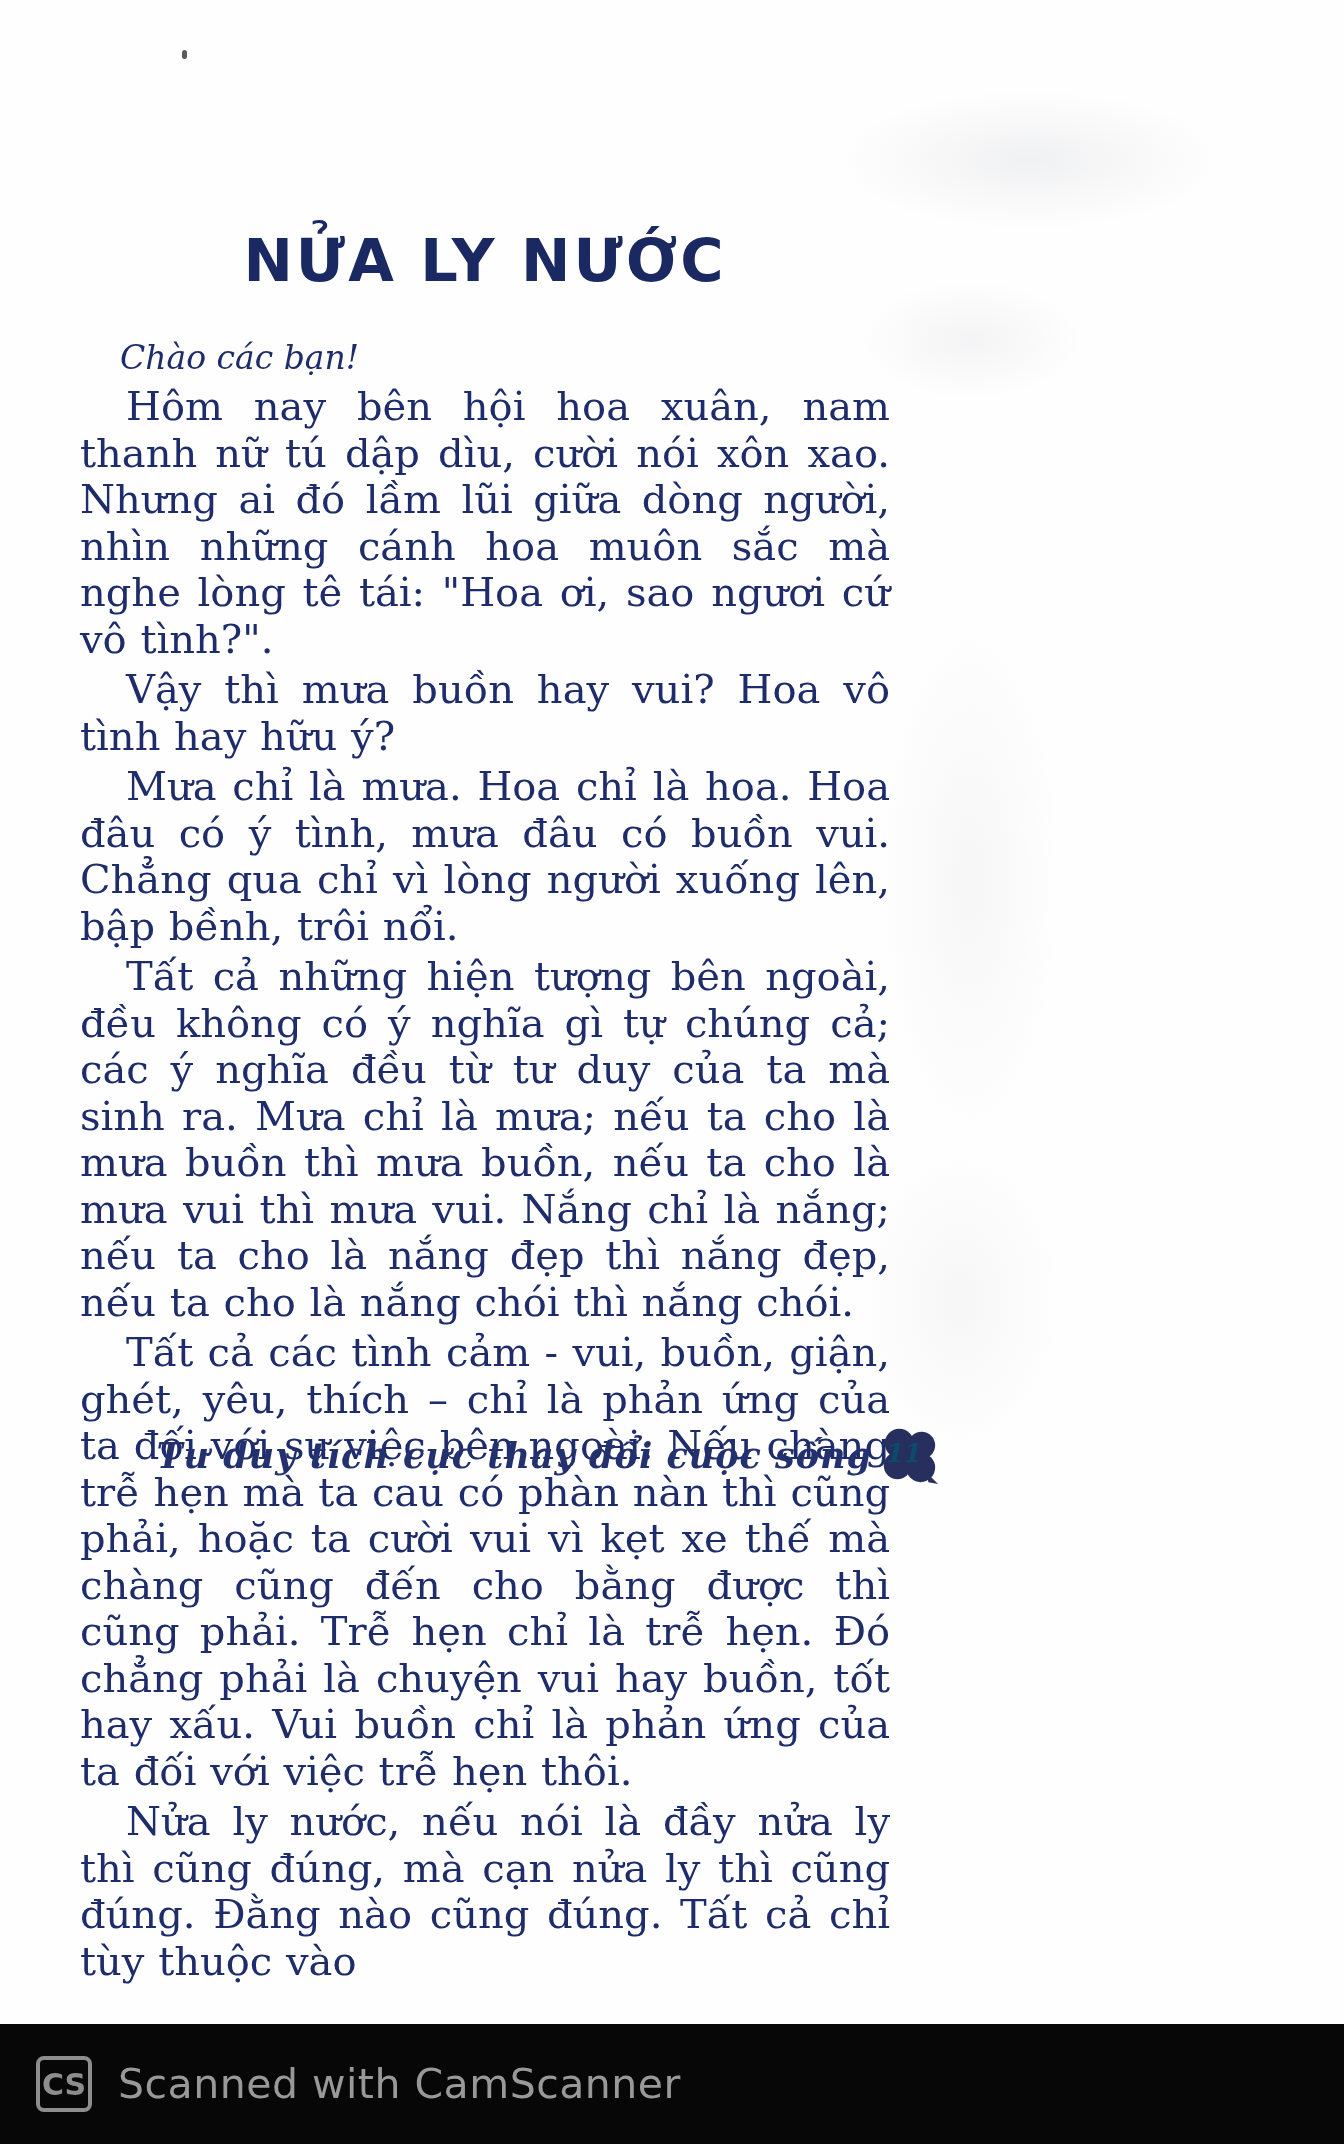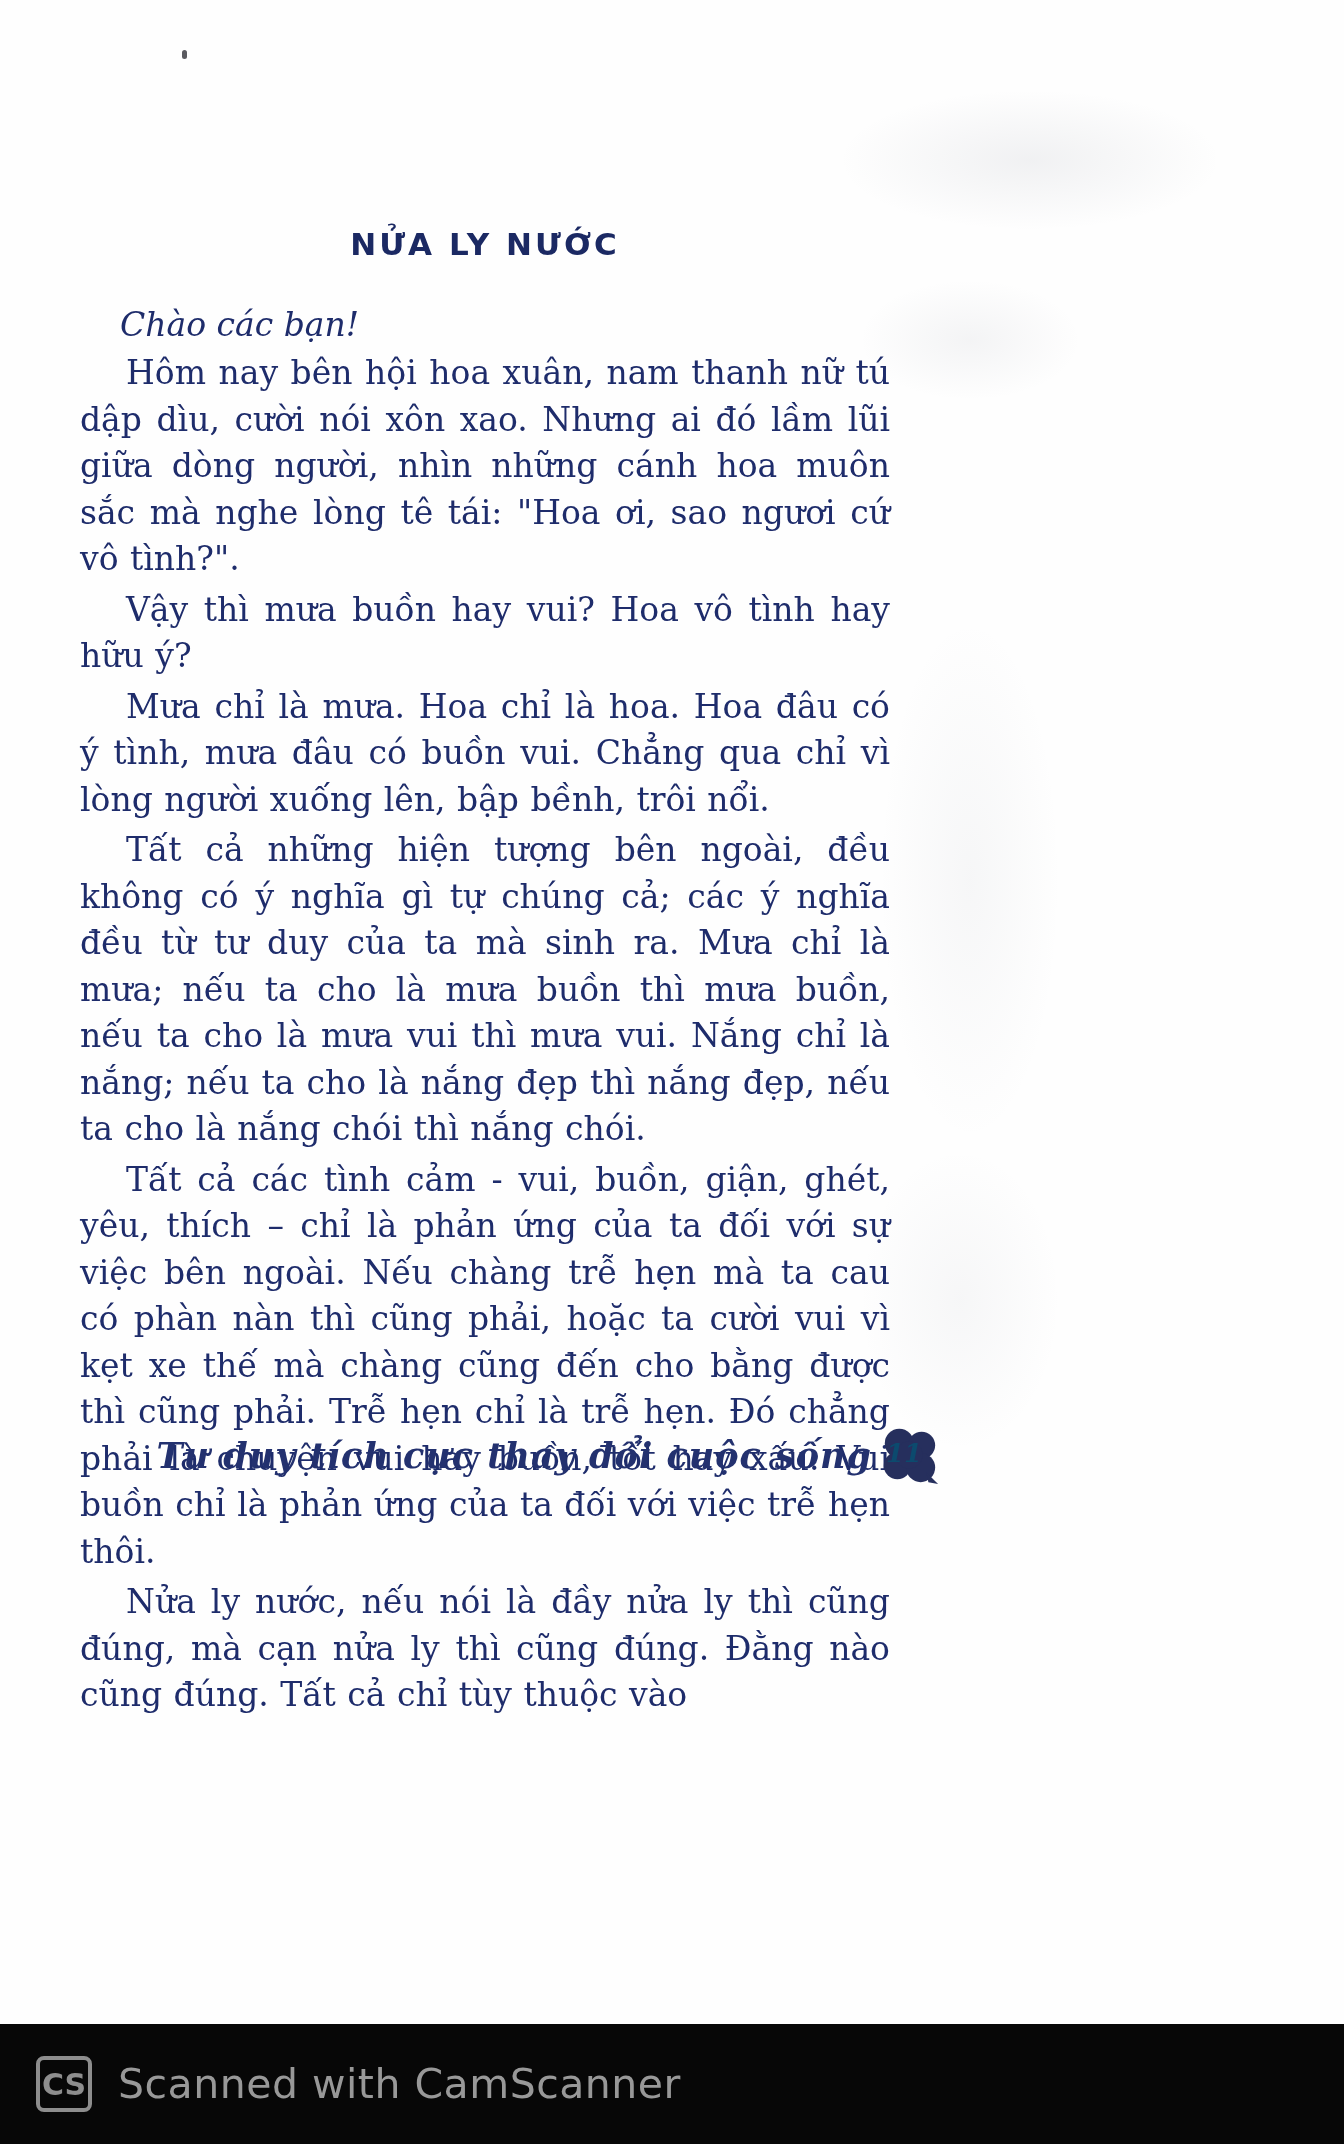--- a/index.html
+++ b/index.html
@@ -39,34 +39,34 @@
     position: absolute;
     left: 80px;
     top: 226px;
     width: 810px;
     color: #1e2c6b;
   }
   .title {
     text-align: center;
     font-family: "DejaVu Sans", "Liberation Sans", sans-serif;
     font-weight: bold;
-    font-size: 31px;
+    font-size: 59px;
     letter-spacing: 3px;
     color: #1b2963;
     margin: 0 0 40px 0;
   }
   .greeting {
     font-style: italic;
     font-size: 33px;
     line-height: 46px;
     text-indent: 40px;
     margin: 0 0 2px 0;
   }
   .body-para {
-    font-size: 33px;
+    font-size: 40px;
     line-height: 46.5px;
     text-align: justify;
     text-indent: 46px;
     margin: 0 0 4px 0;
     word-spacing: 1px;
   }
 
   .footer {
     position: absolute;
     left: 72px;

